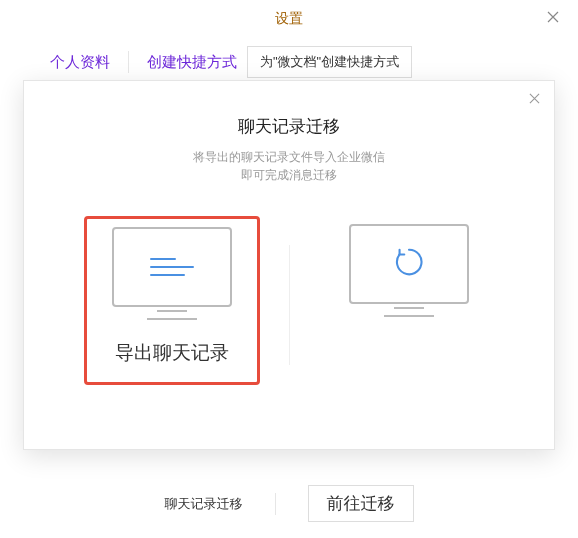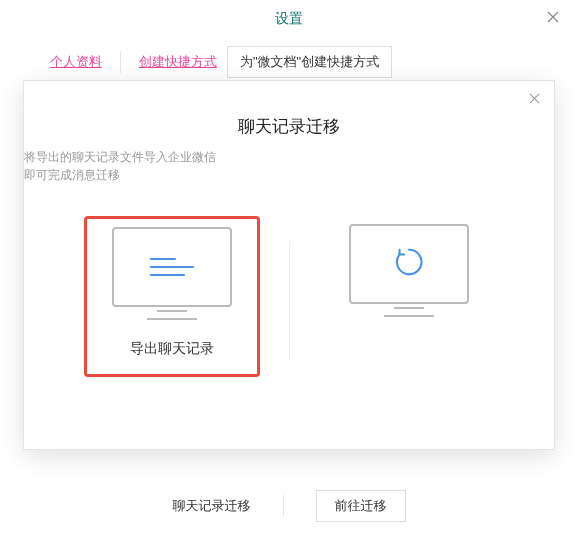--- a/index.html
+++ b/index.html
@@ -1,47 +1,47 @@
 <!DOCTYPE html>
 <html><head>
 <meta charset="utf-8">
 <style>
   * { box-sizing: border-box; margin: 0; padding: 0; }
   html, body { width: 578px; height: 538px; font-family: "Microsoft YaHei", "PingFang SC", sans-serif; background: #fff; color: #333; }
   .window { position: relative; width: 578px; height: 538px; }
-  .titlebar { position: relative; height: 36px; line-height: 36px; text-align: center; font-size: 14px; color: #0f766e; }
+  .titlebar { position: relative; height: 36px; line-height: 36px; text-align: center; font-size: 14px; color: #a16207; }
   .win-close { position: absolute; right: 10px; top: 0; width: 30px; height: 36px; display: flex; align-items: center; justify-content: center; cursor: pointer; color: #888; }
   .win-close svg { width: 12px; height: 12px; }
   .tabs { display: flex; align-items: center; padding: 10px 0 10px 40px; }
-  .tab { font-size: 13px; color: #ec4899; padding: 6px 10px; cursor: pointer; text-decoration: underline; }
+  .tab { font-size: 15px; color: #6d28d9; padding: 6px 10px; cursor: pointer; }
   .tab-sep { width: 1px; height: 22px; background: #e6e6e6; margin: 0 8px; }
   .tab-btn { border: 1px solid #ddd; background: #fff; font-size: 13px; padding: 6px 12px; cursor: pointer; color: #333; }
   .dialog { position: absolute; left: 23px; top: 80px; width: 532px; height: 370px; background: #fff; border: 1px solid #e5e5e5; box-shadow: 0 6px 24px rgba(0,0,0,0.12); }
   .dlg-close { position: absolute; right: 8px; top: 6px; width: 24px; height: 24px; display: flex; align-items: center; justify-content: center; cursor: pointer; color: #888; }
   .dlg-close svg { width: 11px; height: 11px; }
   .dlg-title { text-align: center; margin-top: 34px; font-size: 17px; color: #222; }
-  .dlg-sub { text-align: left; margin-top: 10px; font-size: 12px; color: #999; line-height: 18px; }
+  .dlg-sub { text-align: center; margin-top: 10px; font-size: 12px; color: #999; line-height: 18px; }
   .options { display: flex; justify-content: space-between; padding: 40px 60px 0 60px; }
   .option { width: 170px; text-align: center; cursor: pointer; }
   .option .screen-wrap { margin: 0 auto; }
   .highlight { border: 3px solid #e74c3c; border-radius: 4px; padding: 8px 8px 16px 8px; width: 176px; margin-top:-8px;}
   .monitor { width: 120px; height: 80px; border: 2px solid #bbb; border-radius: 4px; margin: 0 auto; display: flex; align-items: center; justify-content: center; }
   .stand { width: 30px; height: 2px; background: #bbb; margin: 3px auto 0 auto; }
   .base { width: 50px; height: 2px; background: #bbb; margin: 6px auto 0 auto; }
   .lines { width: 44px; }
   .lines .l { height: 2px; background: #4a90e2; margin: 6px 0; border-radius: 1px; }
   .lines .l1 { width: 60%; }
   .lines .l2 { width: 100%; }
   .lines .l3 { width: 80%; }
   .circle-arrow { width: 34px; height: 34px; }
-  .opt-label { margin-top: 20px; font-size: 14px; color: #333; }
+  .opt-label { margin-top: 20px; font-size: 19px; color: #333; }
   .vsep { width: 1px; height: 120px; background: #eee; align-self: center; }
   .bottom { position: absolute; bottom: 16px; left: 0; width: 100%; display: flex; align-items: center; justify-content: center; gap: 28px; }
   .bottom-label { font-size: 13px; color: #333; }
-  .bottom-btn { border: 1px solid #ddd; background: #fff; font-size: 13px; padding: 6px 18px; cursor: pointer; color: #333; }
+  .bottom-btn { border: 1px solid #ddd; background: #fff; font-size: 17px; padding: 6px 18px; cursor: pointer; color: #333; }
   .bottom-sep { width: 1px; height: 22px; background: #e6e6e6; margin: 0 4px; }
 </style>
 </head>
 <body>
 
 <div class="window">
   <div class="titlebar">
     <span>设置</span>
     <div class="win-close">
       <span>

